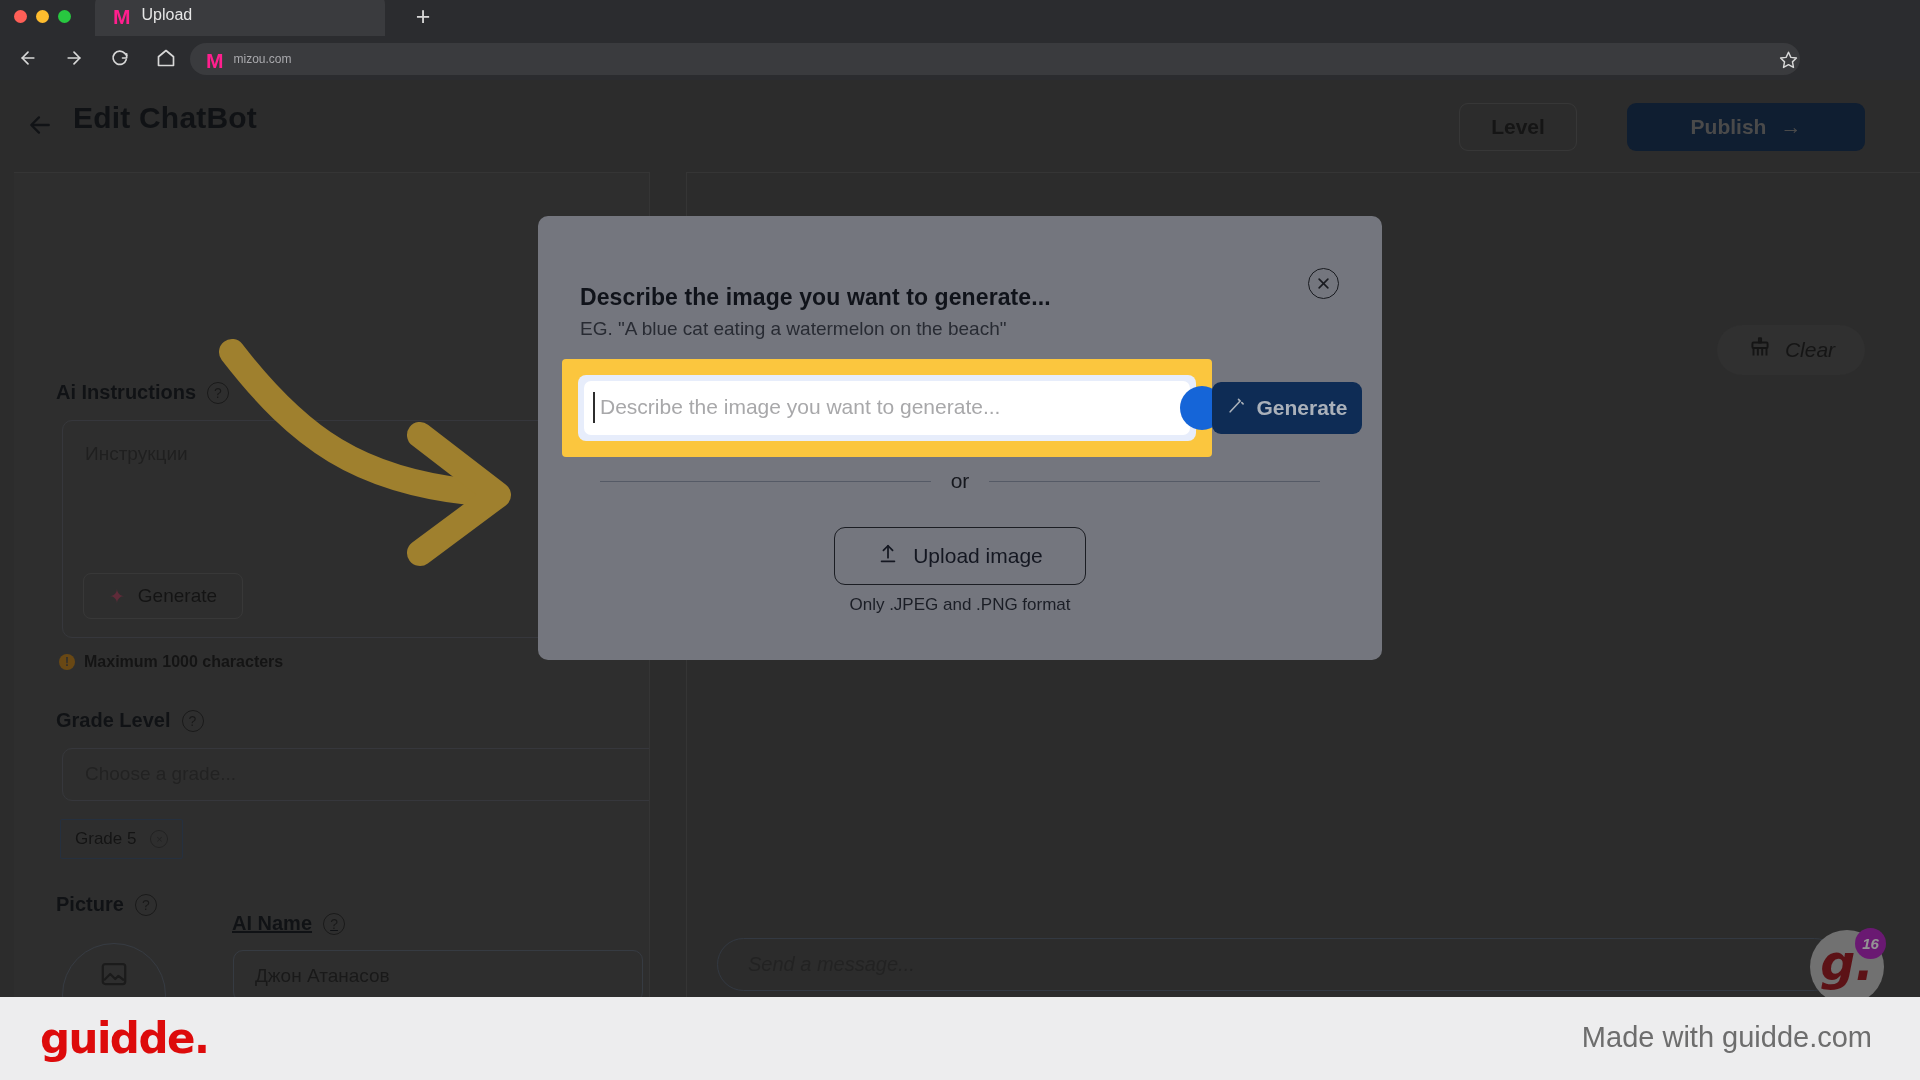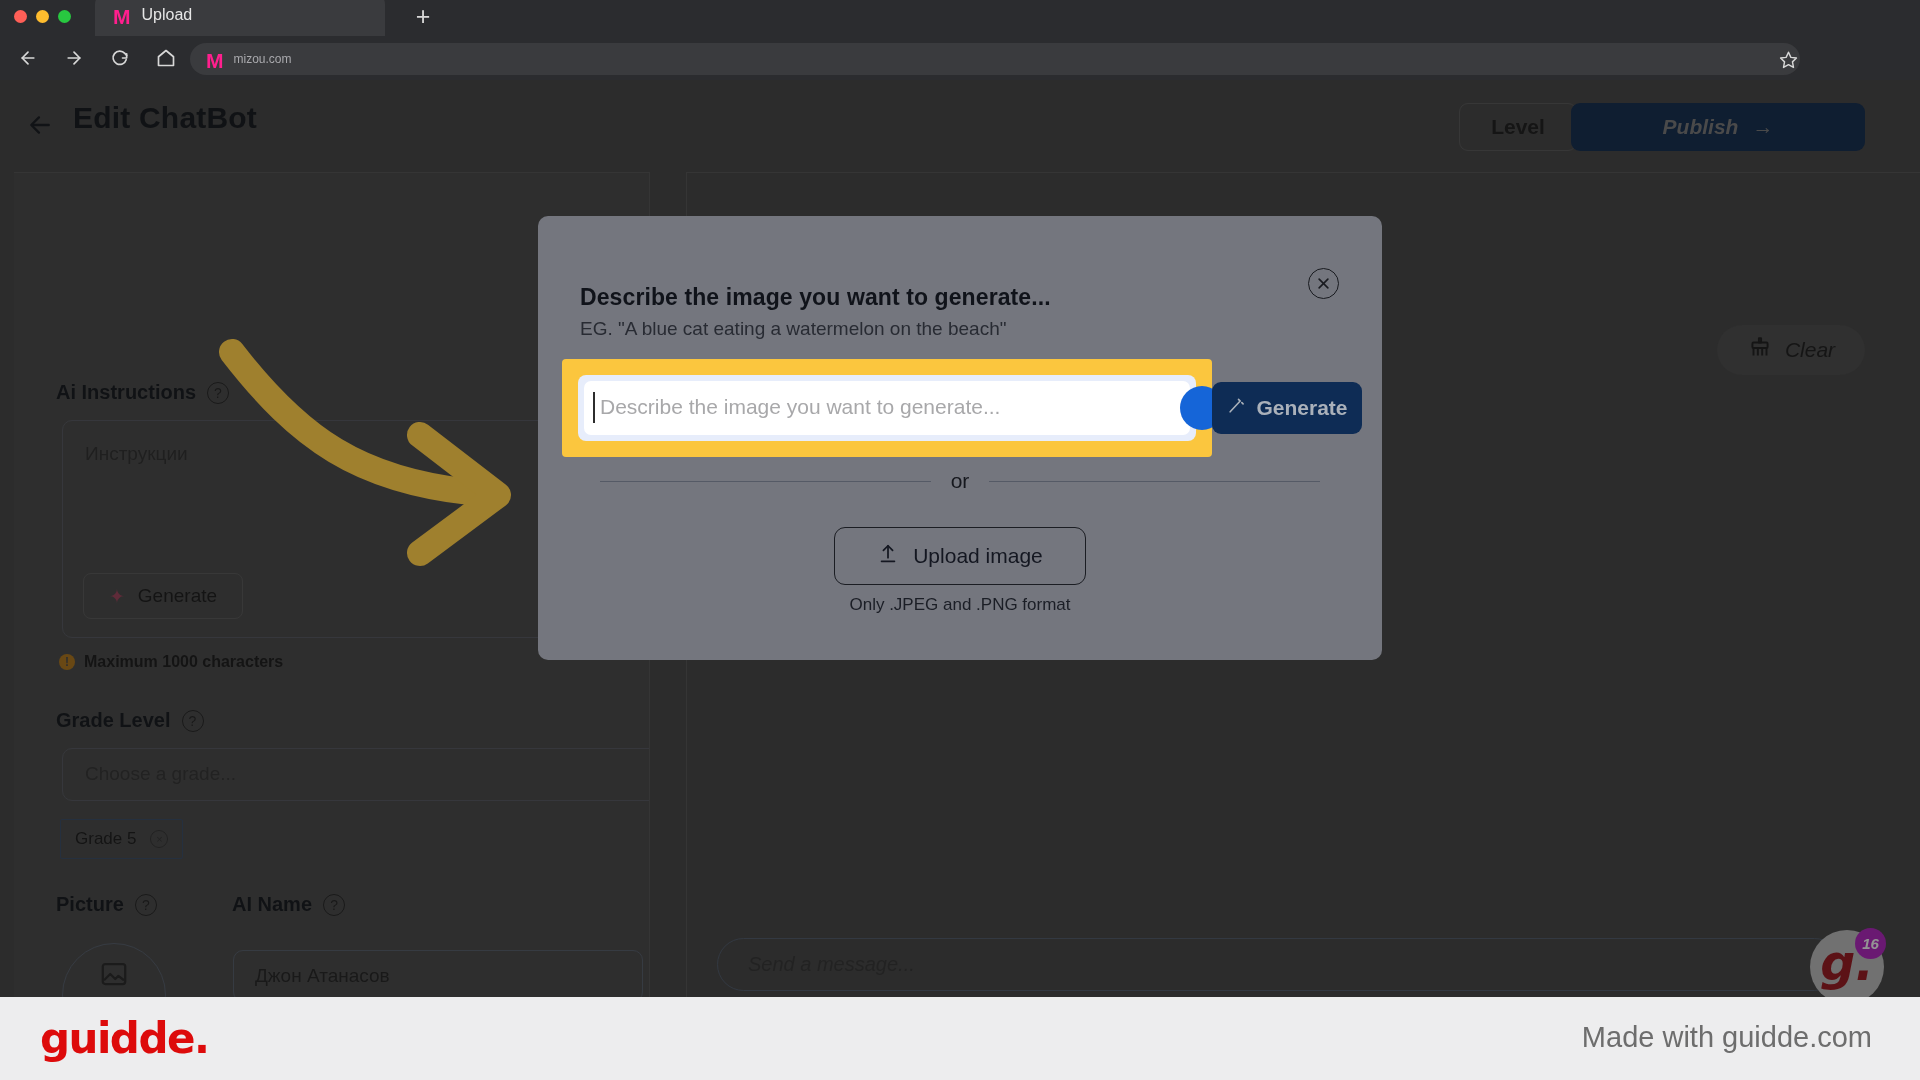--- a/index.html
+++ b/index.html
@@ -100,26 +100,26 @@
     position: absolute; right: 343px; top: 23px;
     width: 118px; height: 48px;
     border: 1.6px solid #4e4e4e; border-radius: 9px;
     background: transparent;
     color: #141414; font-size: 21px; font-weight: bold;
     font-family: "Liberation Sans", sans-serif;
     display: flex; align-items: center; justify-content: center;
   }
   .btn-publish {
     position: absolute; right: 55px; top: 23px;
-    width: 294px; height: 48px;
+    width: 238px; height: 48px;
     border-radius: 9px;
     background: #0b2343;
     color: #6d6d6d; font-size: 21px; font-weight: bold;
     font-family: "Liberation Sans", sans-serif;
-    display: flex; align-items: center; justify-content: center; gap: 14px; font-style: italic;
+    display: flex; align-items: center; justify-content: center; gap: 14px;
   }
 
   
   .left-panel {
     position: absolute; left: 14px; top: 92px; width: 636px; height: 897px;
     background: #3f3f3f;
     border-top: 1.5px solid #4a4a4a;
     border-right: 1.5px solid #4a4a4a;
     overflow: hidden;
   }
@@ -177,21 +177,21 @@
     border: 1.3px solid #30415a; border-radius: 2px;
     display: flex; align-items: center; gap: 14px;
     font-size: 17px; color: #131313;
   }
   .chip-x {
     width: 18px; height: 18px; border-radius: 50%;
     border: 1.4px solid #2a2a2a; color: #2a2a2a;
     font-size: 11px; display: flex; align-items: center; justify-content: center;
   }
   #lbl-picture { position: absolute; left: 42px; top: 720px; }
-  #lbl-ainame { position: absolute; left: 218px; top: 720px; }
+  #lbl-ainame { position: absolute; left: 218px; top: 739px; text-decoration: underline; }
   .avatar-circle {
     position: absolute; left: 48px; top: 770px;
     width: 104px; height: 104px; border-radius: 50%;
     border: 1.3px solid #4c5460;
     display: flex; flex-direction: column; align-items: center; justify-content: center;
     gap: 4px;
   }
   .avatar-text {
     font-size: 13px; color: #1e1e1e; text-align: center; line-height: 1.15;
   }

